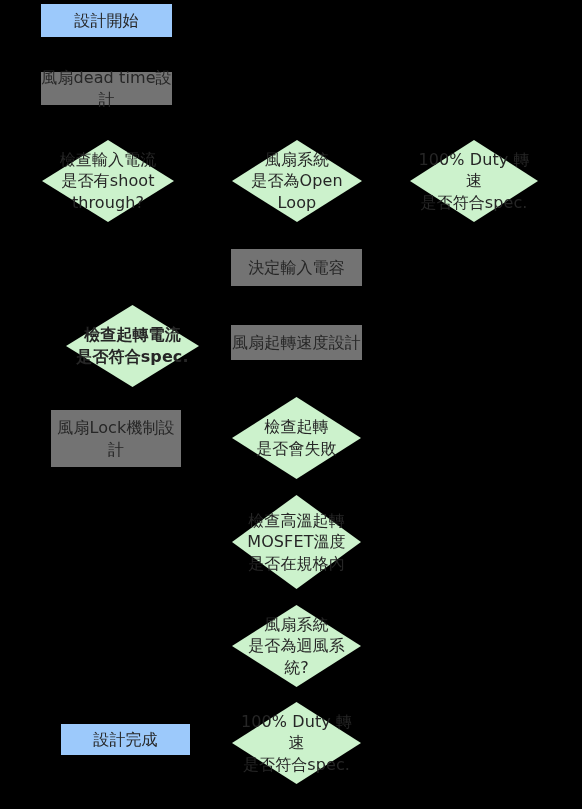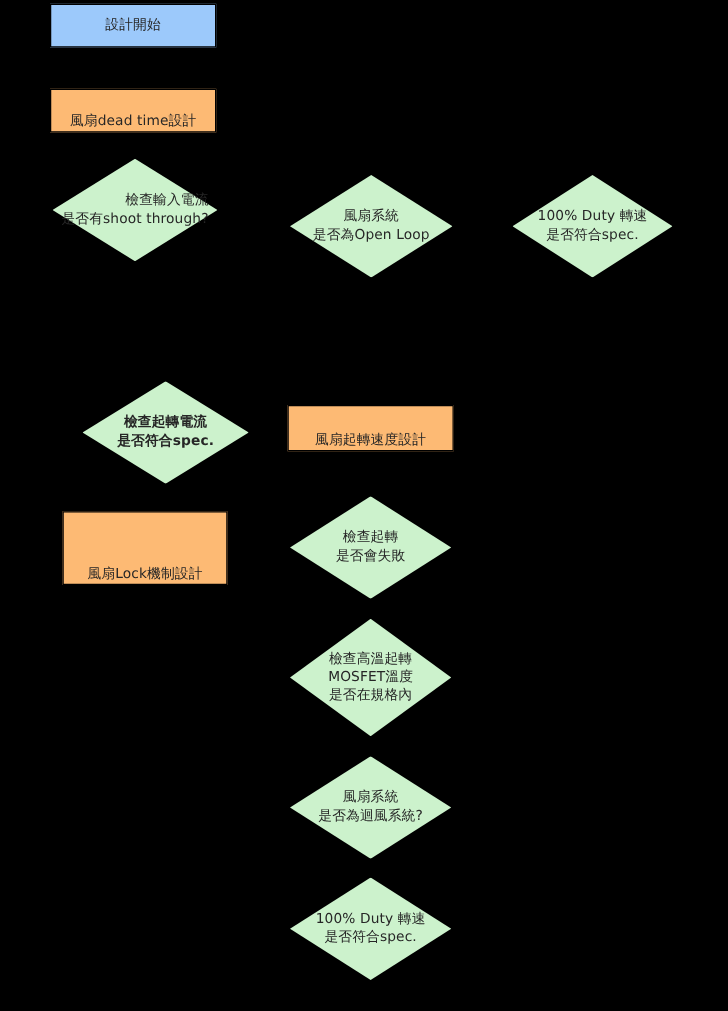--- a/index.html
+++ b/index.html
@@ -18,35 +18,34 @@
     overflow: hidden;
   }
   .node {
     position: absolute;
     box-sizing: border-box;
     display: flex;
     align-items: center;
     justify-content: center;
     text-align: center;
     color: #262626;
-    font-size: 11px;
+    font-size: 16px;
     line-height: 1.35;
     letter-spacing: 0.1px;
     white-space: pre-line;
     user-select: none;
   }
   .node.rect {
     border: 1px solid #000000;
   }
   .node.terminator {
     background: #9cc9fb;
   }
   .node.process {
-    background: #fdba74;
-    align-items: flex-end;
+    background: #737373;
   }
   .node.decision {
     background: transparent;
   }
   .node.decision .dia-shape {
     position: absolute;
     left: 0;
     top: 0;
     width: 100%;
     height: 100%;
@@ -58,32 +57,34 @@
     z-index: 2;
     padding: 0 6px;
   }
 </style>
 </head>
 <body>
 
 <div id="canvas">
     <div class="node rect terminator" style="left: 40px; top: 3px; width: 133px; height: 35px;"><span>設計開始</span></div>
     <div class="node rect process" style="left: 40px; top: 71px; width: 133px; height: 35px;"><span>風扇dead time設計</span></div>
-    <div class="node decision" style="left: 42px; top: 127px; width: 132px; height: 82px; text-align: right;"><div class="dia-shape"></div><div class="dia-label">檢查輸入電流
+    <div class="node decision" style="left: 42px; top: 140px; width: 132px; height: 82px;"><div class="dia-shape"></div><div class="dia-label">檢查輸入電流
 是否有shoot through?</div></div>
     <div class="node decision" style="left: 232px; top: 140px; width: 130px; height: 82px;"><div class="dia-shape"></div><div class="dia-label">風扇系統
 是否為Open Loop</div></div>
     <div class="node decision" style="left: 410px; top: 140px; width: 128px; height: 82px;"><div class="dia-shape"></div><div class="dia-label">100% Duty 轉速
 是否符合spec.</div></div>
+    <div class="node rect process" style="left: 230px; top: 248px; width: 133px; height: 39px;"><span>決定輸入電容</span></div>
     <div class="node decision" style="left: 66px; top: 305px; width: 133px; height: 82px; font-weight: bold;"><div class="dia-shape"></div><div class="dia-label">檢查起轉電流
 是否符合spec.</div></div>
     <div class="node rect process" style="left: 50px; top: 409px; width: 132px; height: 59px;"><span>風扇Lock機制設計</span></div>
     <div class="node rect process" style="left: 230px; top: 324px; width: 133px; height: 37px;"><span>風扇起轉速度設計</span></div>
     <div class="node decision" style="left: 232px; top: 397px; width: 129px; height: 82px;"><div class="dia-shape"></div><div class="dia-label">檢查起轉
 是否會失敗</div></div>
     <div class="node decision" style="left: 232px; top: 495px; width: 129px; height: 94px;"><div class="dia-shape"></div><div class="dia-label">檢查高溫起轉
 MOSFET溫度
 是否在規格內</div></div>
     <div class="node decision" style="left: 232px; top: 605px; width: 129px; height: 82px;"><div class="dia-shape"></div><div class="dia-label">風扇系統
 是否為迴風系統?</div></div>
+    <div class="node rect terminator" style="left: 60px; top: 723px; width: 131px; height: 33px;"><span>設計完成</span></div>
     <div class="node decision" style="left: 232px; top: 702px; width: 129px; height: 82px;"><div class="dia-shape"></div><div class="dia-label">100% Duty 轉速
 是否符合spec.</div></div>
   </div>
 
 </body></html>

